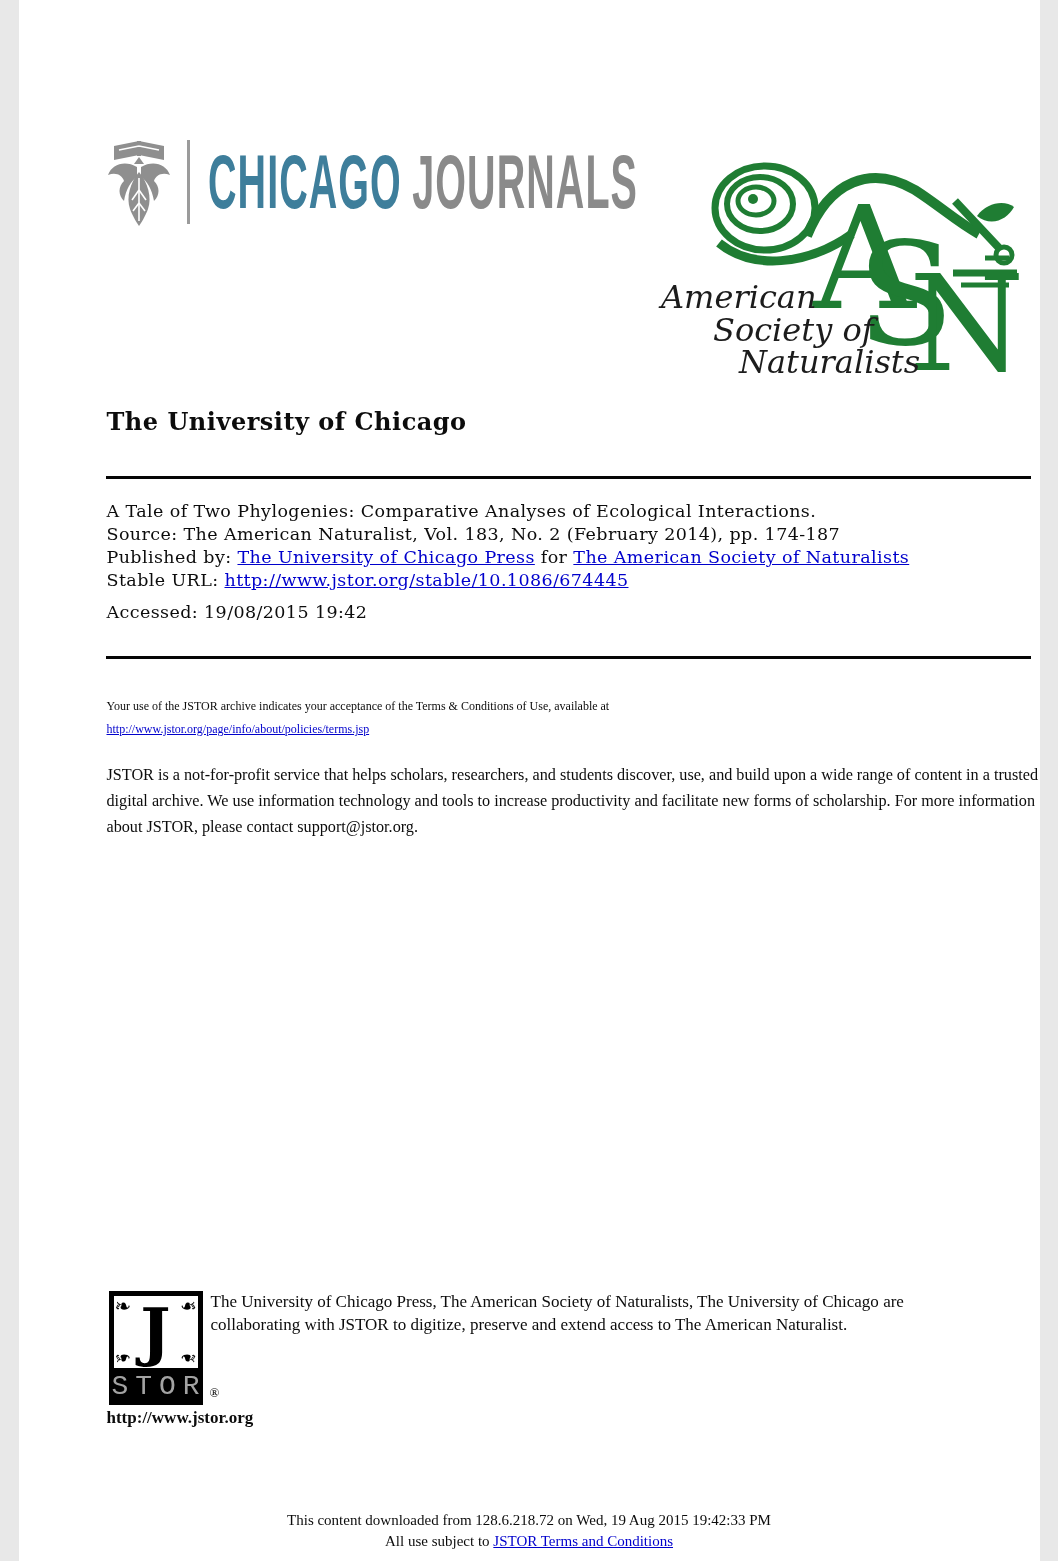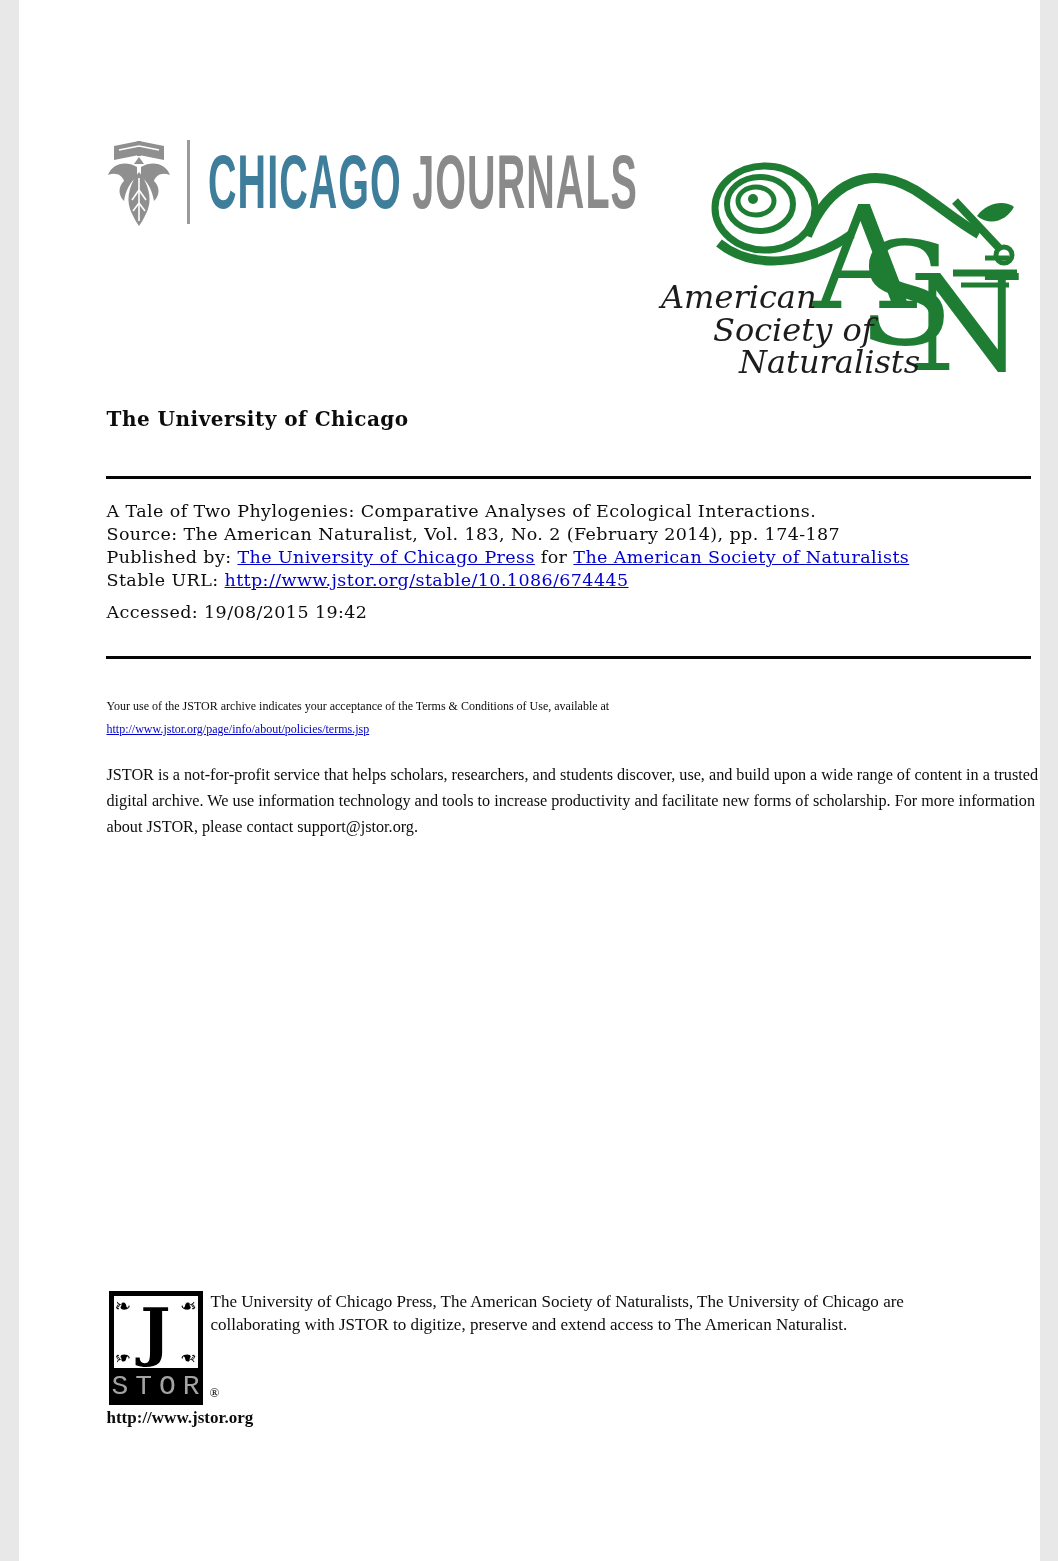--- a/index.html
+++ b/index.html
@@ -29,21 +29,21 @@
   .cj-chicago{color:var(--chicago-teal);}
   .cj-journals{color:var(--journals-gray);}
 
   
   .asn{position:absolute;left:638px;top:146px;width:362px;height:232px;}
   .asn svg{overflow:visible;}
 
   
   .uc-heading{
     position:absolute;left:88px;top:407px;
-    font-family:"DejaVu Serif",serif;font-weight:700;font-size:20px;letter-spacing:0.5px;
+    font-family:"DejaVu Serif",serif;font-weight:700;font-size:24px;letter-spacing:0.5px;
   }
   .rule{position:absolute;left:87px;width:925px;height:3px;background:#050505;}
   .rule-top{top:476px;}
   .rule-bottom{top:656px;}
 
   
   .citation{
     position:absolute;left:88px;top:500px;width:930px;
     font-family:"DejaVu Serif",serif;font-size:17.5px;line-height:23px;letter-spacing:0.4px;
   }
@@ -184,14 +184,18 @@
       <span class="orn orn-br">❧</span>
       <span class="jl-j">J</span>
     </div>
     <div class="jl-stor">STOR</div>
     <span class="jl-reg">®</span>
   </div>
   <div class="jstor-url">http://www.jstor.org</div>
 
   <div class="collab"><span class="it">The University of Chicago Press, The American Society of Naturalists, The University of Chicago</span><span> are collaborating with JSTOR to digitize, preserve and extend access to </span><span class="it">The American Naturalist.</span></div>
 
+  <div class="footer">
+    <div>This content downloaded from 128.6.218.72 on Wed, 19 Aug 2015 19:42:33 PM</div>
+    <div><span>All use subject to </span><a class="link">JSTOR Terms and Conditions</a></div>
+  </div>
 
 </div>
 
 </body></html>

